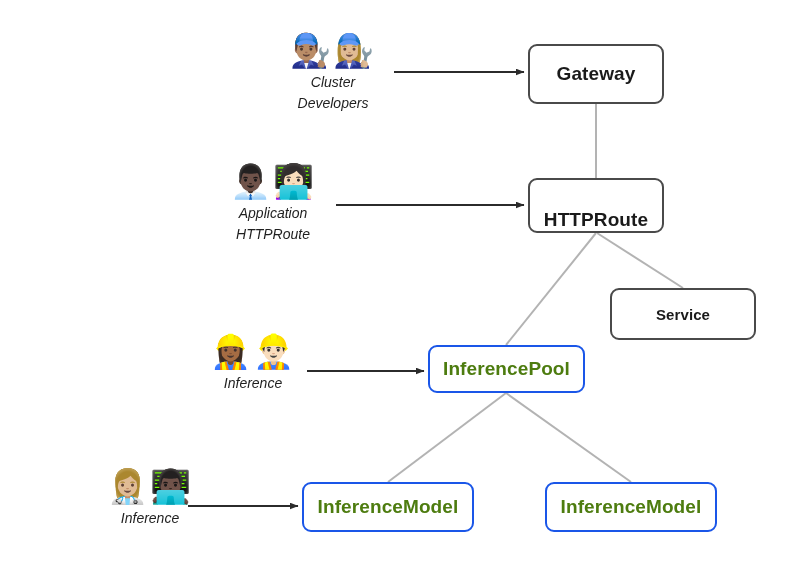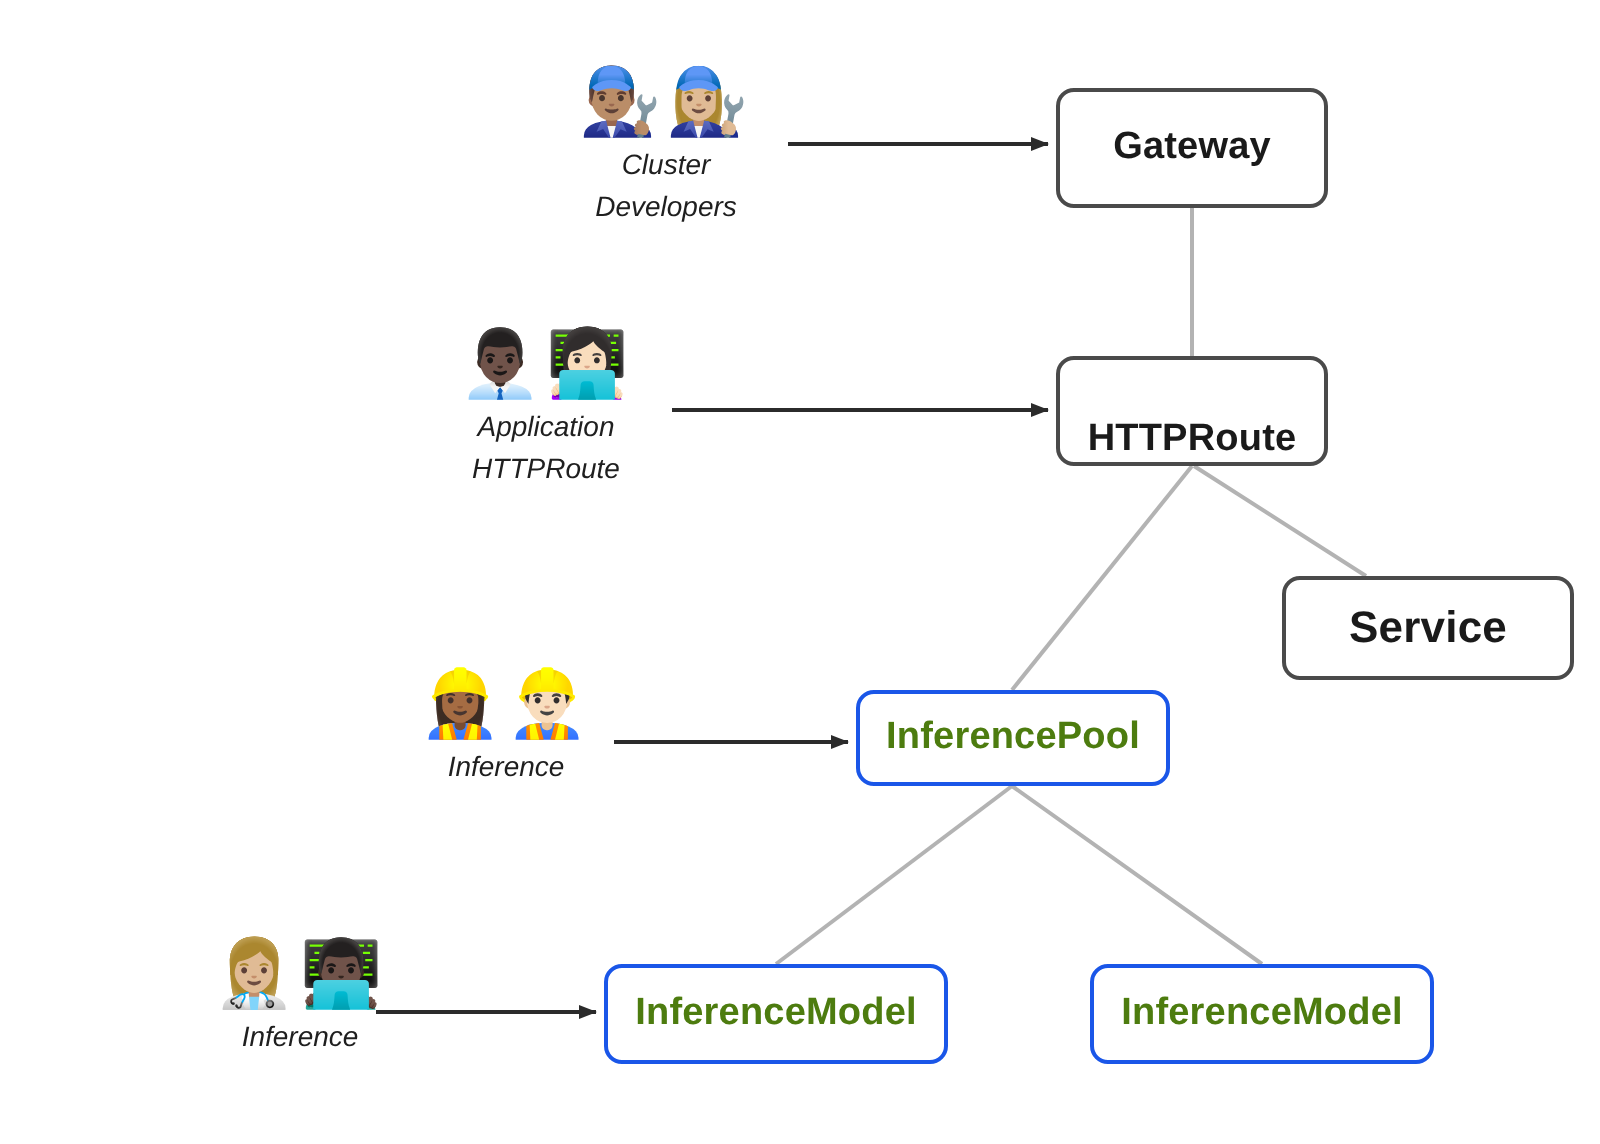--- a/index.html
+++ b/index.html
@@ -90,21 +90,21 @@
       </g>
   </svg>
 
   <div id="node-layer">
       <div class="node dark" style="left: 528px; top: 44px; width: 136px; height: 60px; font-size: 19px;">
         <span>Gateway</span>
       </div>
       <div class="node dark" style="left: 528px; top: 178px; width: 136px; height: 55px; font-size: 19px; align-items: flex-end;">
         <span>HTTPRoute</span>
       </div>
-      <div class="node dark" style="left: 610px; top: 288px; width: 146px; height: 52px; font-size: 22px; margin-left: 31px;">
+      <div class="node dark" style="left: 610px; top: 288px; width: 146px; height: 52px; font-size: 15px;">
         <span>Service</span>
       </div>
       <div class="node blue" style="left: 428px; top: 345px; width: 157px; height: 48px; font-size: 19px;">
         <span>InferencePool</span>
       </div>
       <div class="node blue" style="left: 302px; top: 482px; width: 172px; height: 50px; font-size: 19px;">
         <span>InferenceModel</span>
       </div>
       <div class="node blue" style="left: 545px; top: 482px; width: 172px; height: 50px; font-size: 19px;">
         <span>InferenceModel</span>

